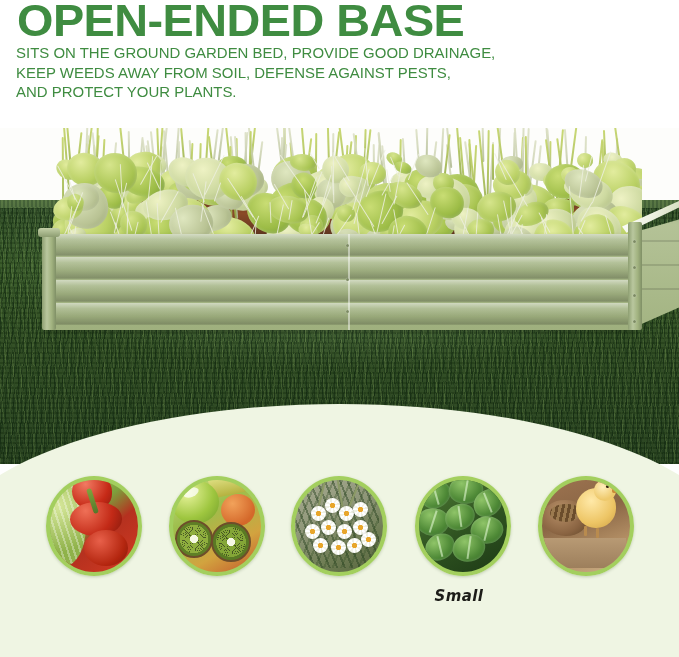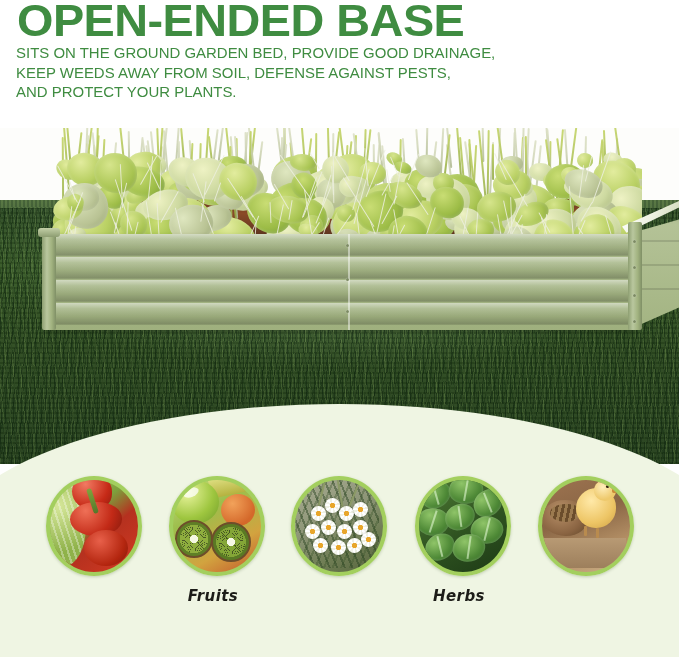--- a/index.html
+++ b/index.html
@@ -735,21 +735,20 @@
         <div class="apple"></div>
           <div class="gloss"></div>
         <div class="kiwi1">
             <div class="kseeds"></div>
           </div>
         <div class="kiwi2">
             <div class="kseeds"></div>
           </div>
       </div>
     </div>
-    <div class="label" style="left:153px;top:183px;width:120px">Fruits</div>
 
     <div class="circ flo" style="left:291px;top:72px">
       <div class="img">
         <div class="folia"></div>
         <div class="twig" style="left:30px;top:2px;height:30px;transform:rotate(14deg)"></div>
         <div class="twig" style="left:48px;top:0px;height:34px;transform:rotate(-10deg)"></div>
         <div class="twig" style="left:62px;top:6px;height:26px;transform:rotate(22deg)"></div>
         <div class="daisy" style="left:20px;top:30px"></div>
         <div class="daisy" style="left:34px;top:22px"></div>
         <div class="daisy" style="left:48px;top:30px"></div>
@@ -770,21 +769,21 @@
         <div class="leaf" style="left:6px;top:6px;width:30px;height:26px;transform:rotate(-16deg)"></div>
         <div class="leaf" style="left:34px;top:0px;width:34px;height:28px;transform:rotate(10deg)"></div>
         <div class="leaf" style="left:58px;top:14px;width:30px;height:26px;transform:rotate(-22deg)"></div>
         <div class="leaf" style="left:2px;top:32px;width:32px;height:28px;transform:rotate(18deg)"></div>
         <div class="leaf" style="left:30px;top:28px;width:30px;height:26px;transform:rotate(-8deg)"></div>
         <div class="leaf" style="left:56px;top:40px;width:32px;height:28px;transform:rotate(14deg)"></div>
         <div class="leaf" style="left:10px;top:58px;width:30px;height:26px;transform:rotate(-14deg)"></div>
         <div class="leaf" style="left:38px;top:58px;width:32px;height:28px;transform:rotate(8deg)"></div>
       </div>
     </div>
-    <div class="label" style="left:407px;top:183px;width:104px">Herbs</div>
+    <div class="label" style="left:407px;top:183px;width:104px">Small</div>
 
     <div class="circ ani" style="left:538px;top:72px">
       <div class="img">
         <div class="ground"></div>
         <div class="chick2"></div>
           <div class="wing2"></div>
         <div class="chick1"></div>
           <div class="head1"></div>
         <div class="eye1"></div>
           <div class="beak1"></div>

